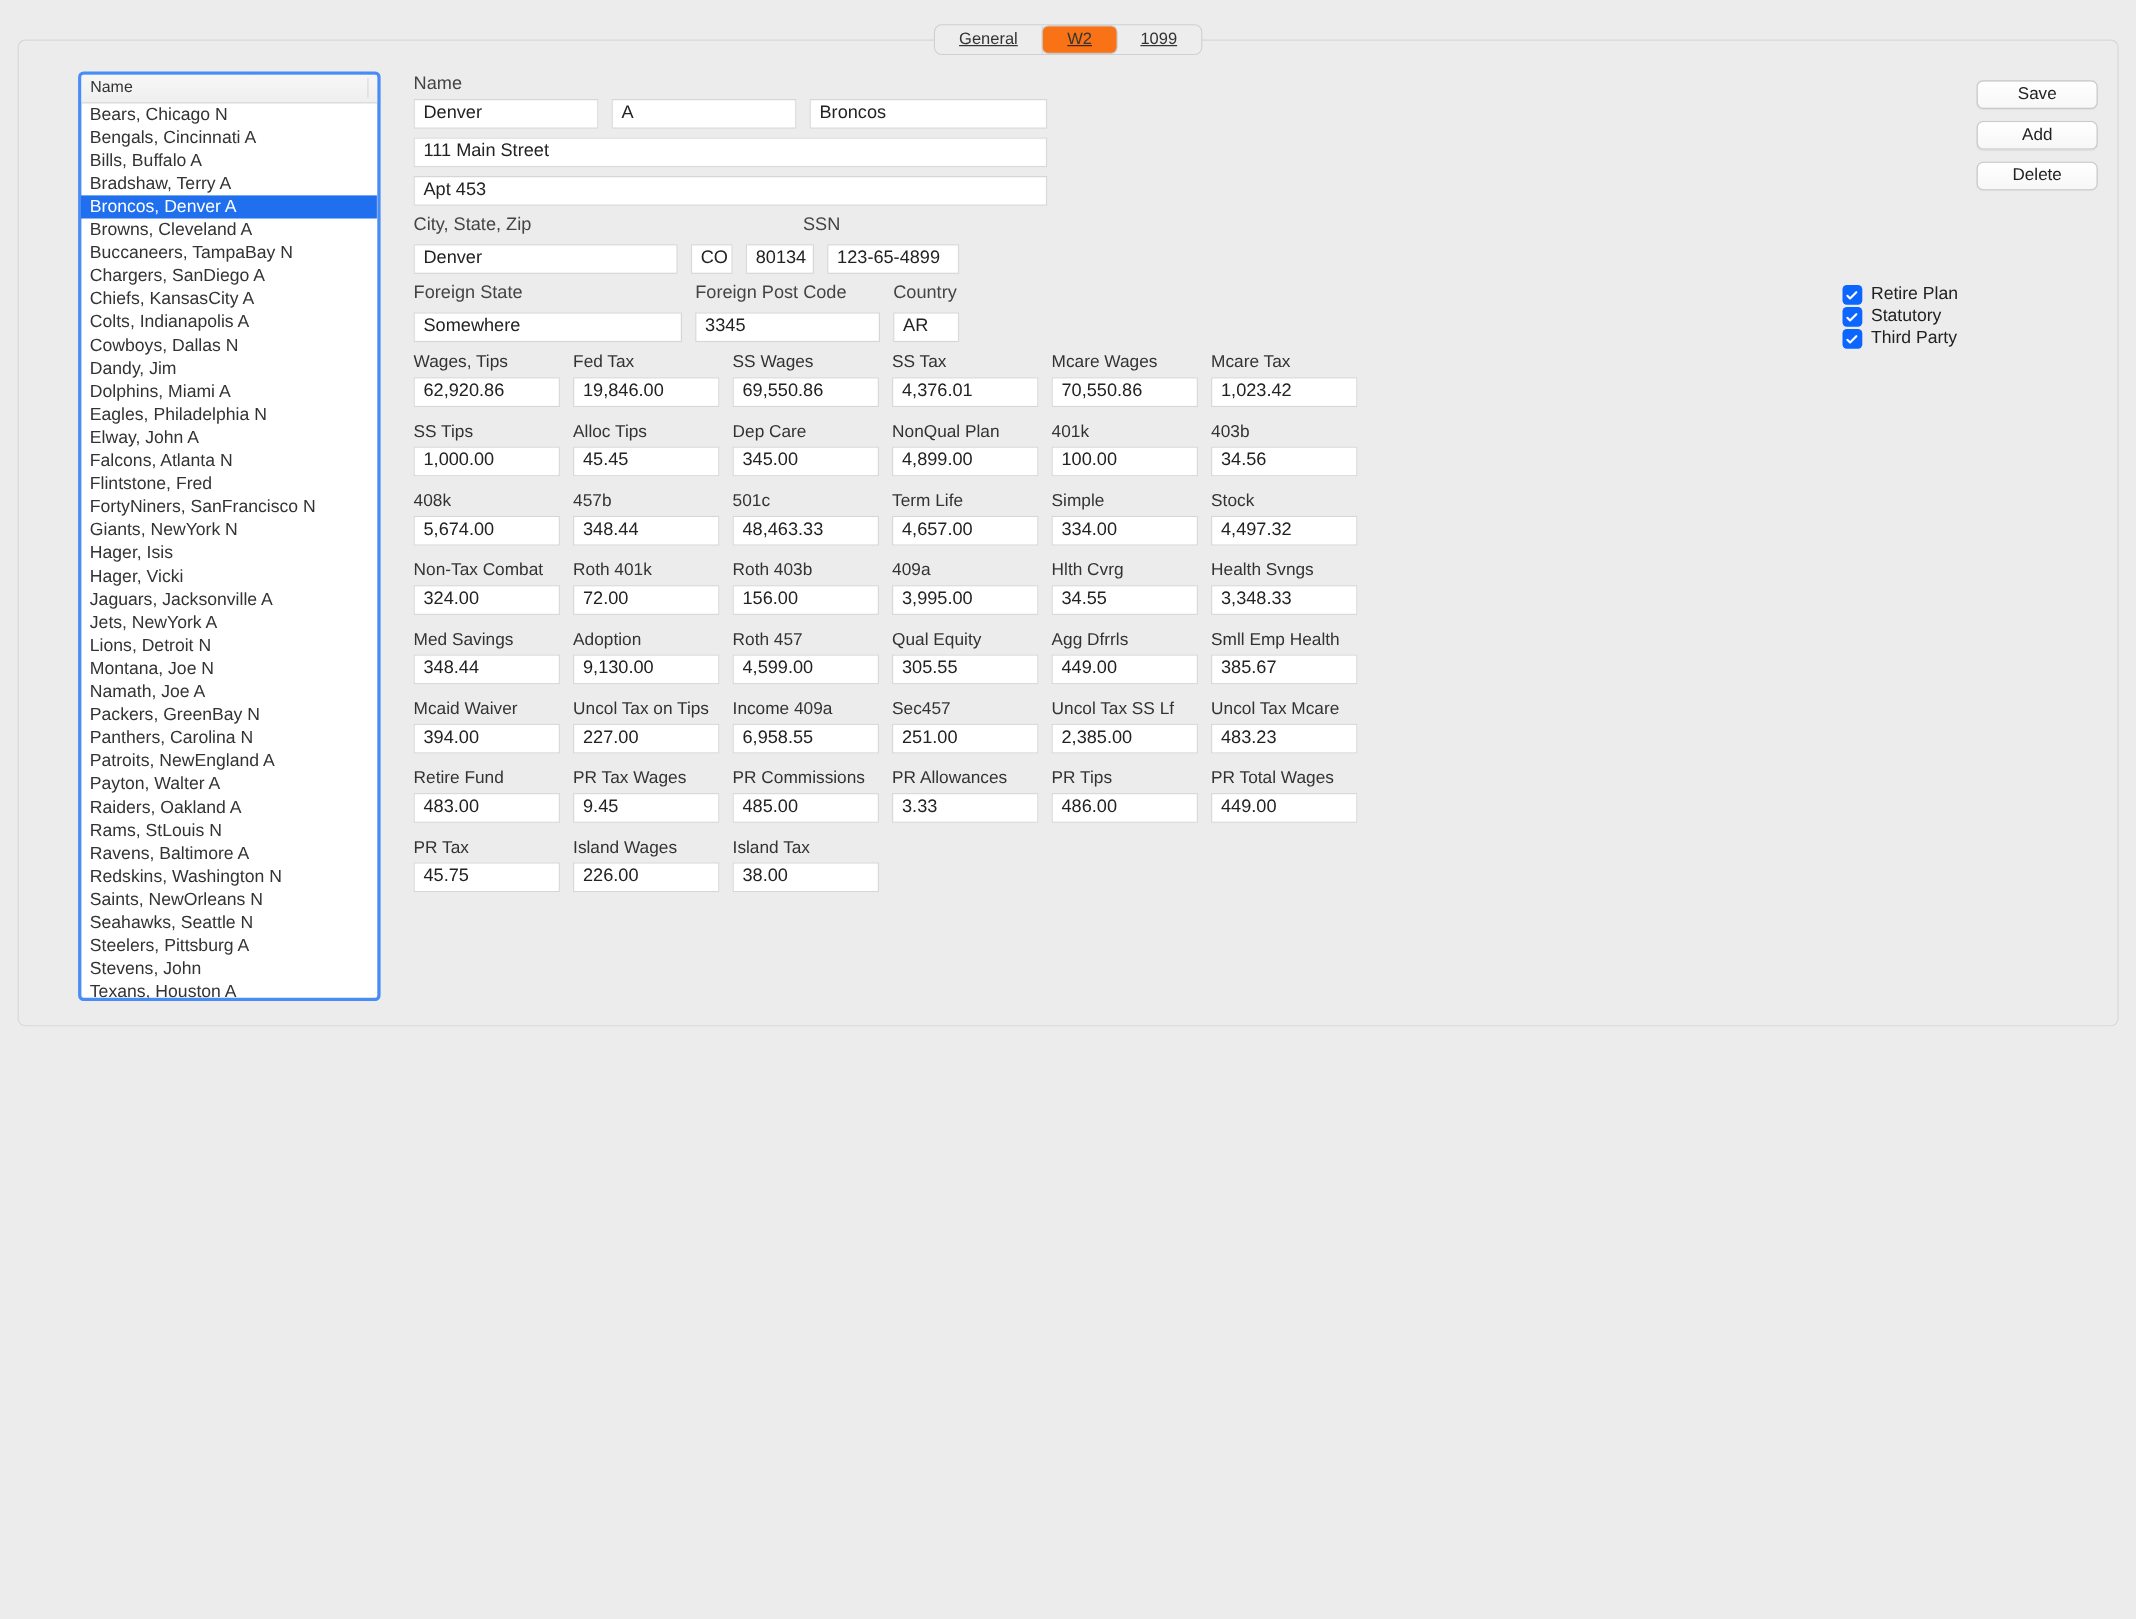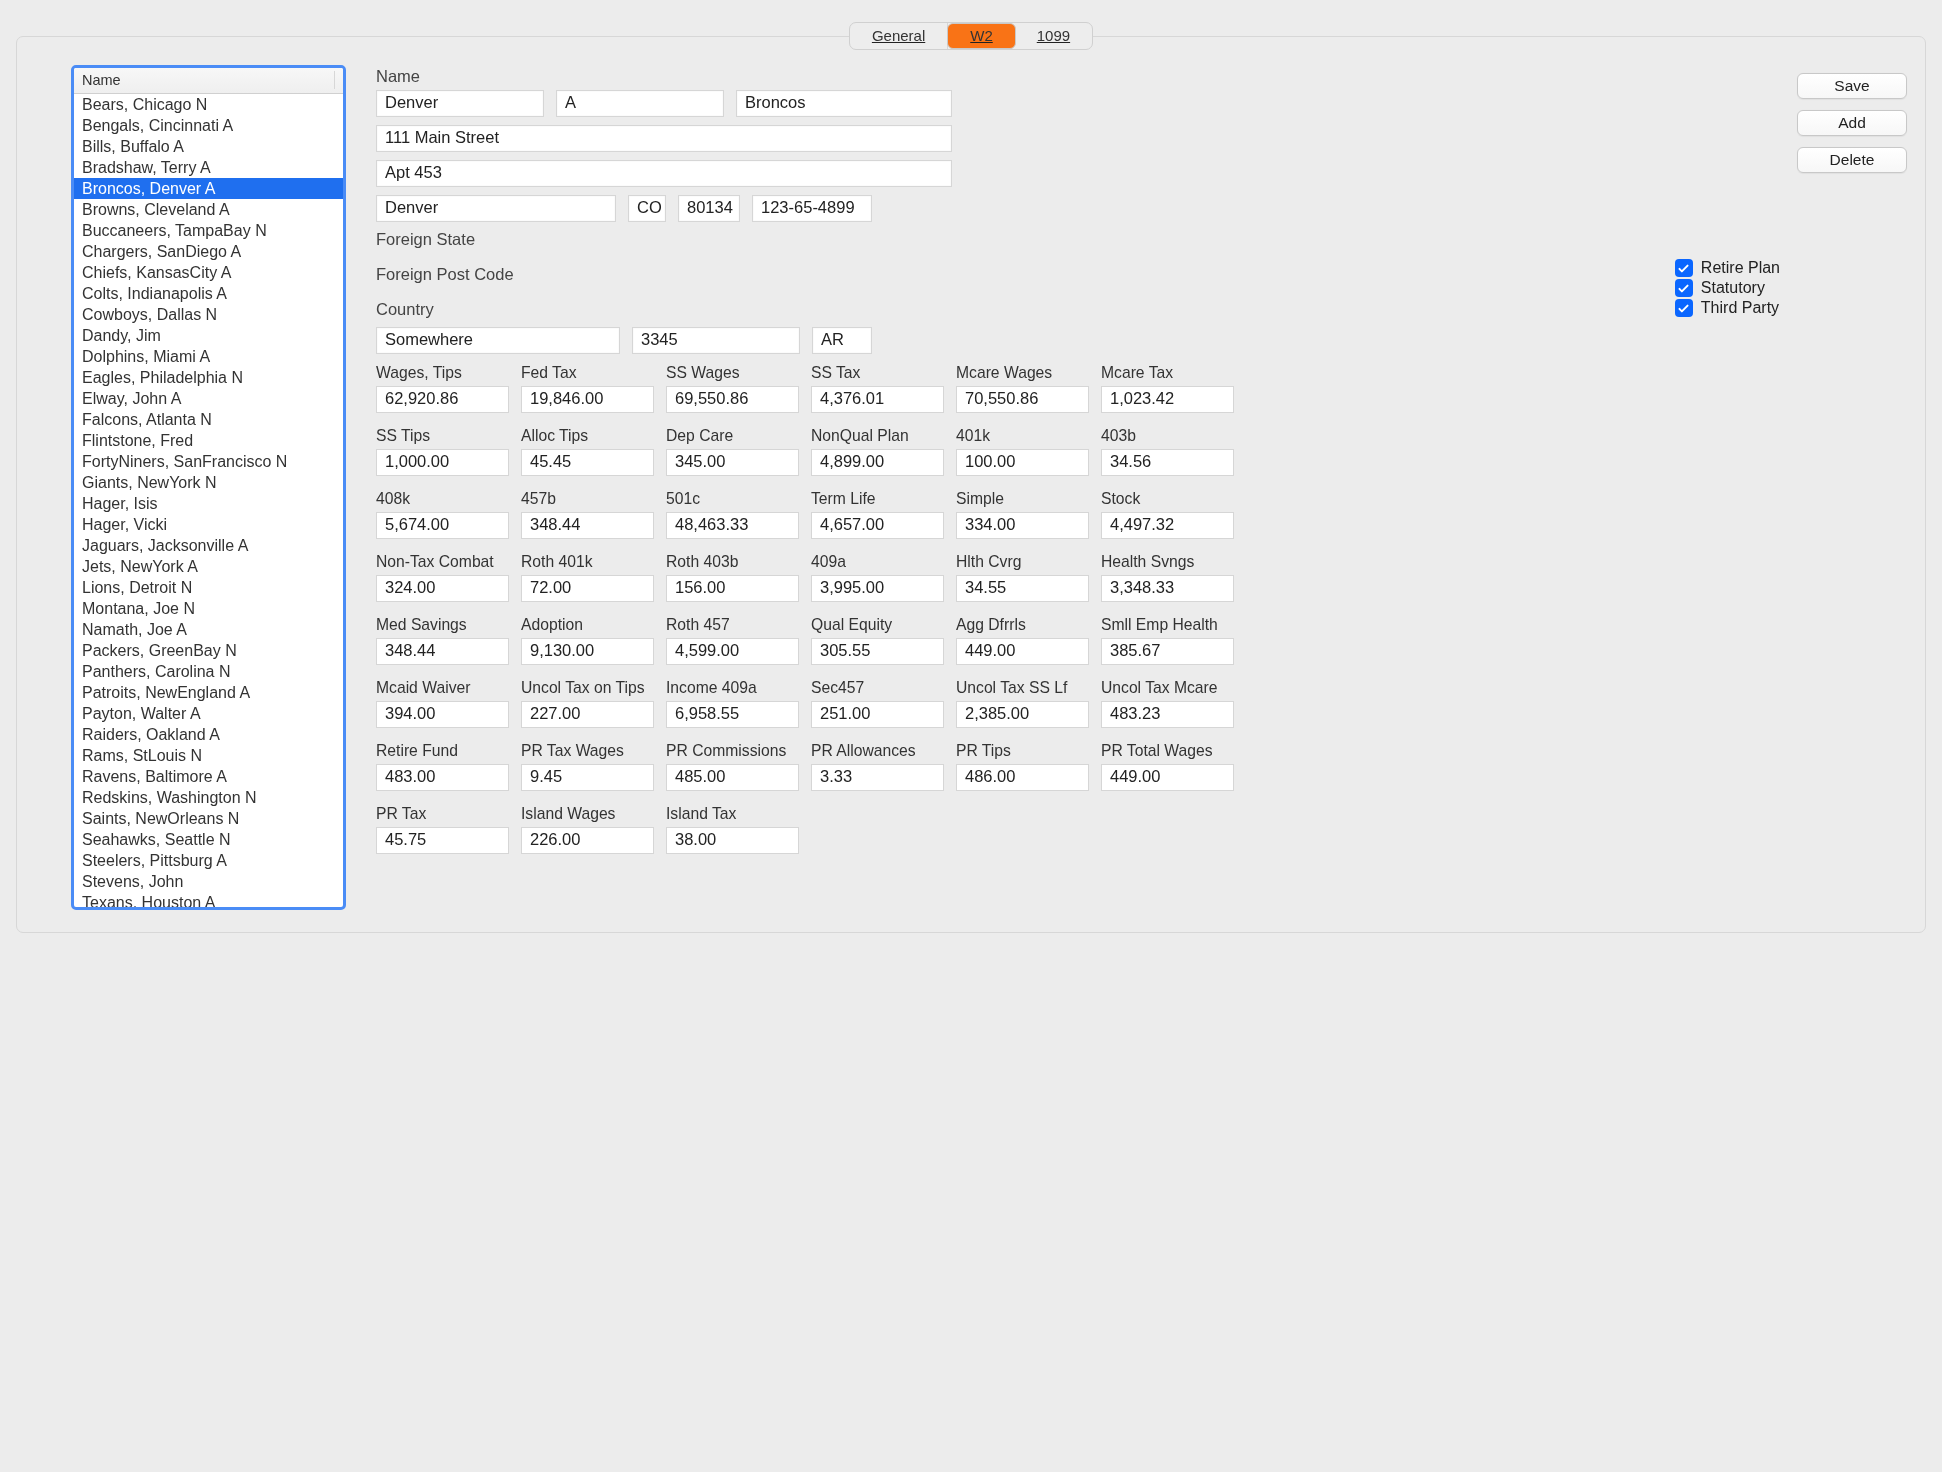--- a/index.html
+++ b/index.html
@@ -277,28 +277,32 @@
           <div class="field" style="width:216px">Broncos</div>
         </div>
 
         <div class="row">
             <div class="field" style="width:576px">111 Main Street</div>
           </div>
         <div class="row">
             <div class="field" style="width:576px">Apt 453</div>
           </div>
 
+        <div class="row" style="margin-bottom:4px;">
+          <div class="section-label" style="width:336px">City, State, Zip</div>
+          <div class="section-label" style="margin-left:6px">SSN</div>
+        </div>
         <div class="row">
           <div class="field" style="width:240px">Denver</div>
           <div class="field" style="width:38px">CO</div>
           <div class="field" style="width:62px">80134</div>
           <div class="field" style="width:120px">123-65-4899</div>
         </div>
 
-        <div class="row" style="margin-bottom:4px; gap:12px;flex-direction:column;">
+        <div class="row" style="margin-bottom:4px; gap:12px;">
           <div class="section-label" style="width:244px">Foreign State</div>
           <div class="section-label" style="width:168px">Foreign Post Code</div>
           <div class="section-label">Country</div>
         </div>
         <div class="row">
           <div class="field" style="width:244px">Somewhere</div>
           <div class="field" style="width:168px">3345</div>
           <div class="field" style="width:60px">AR</div>
         </div>
 

